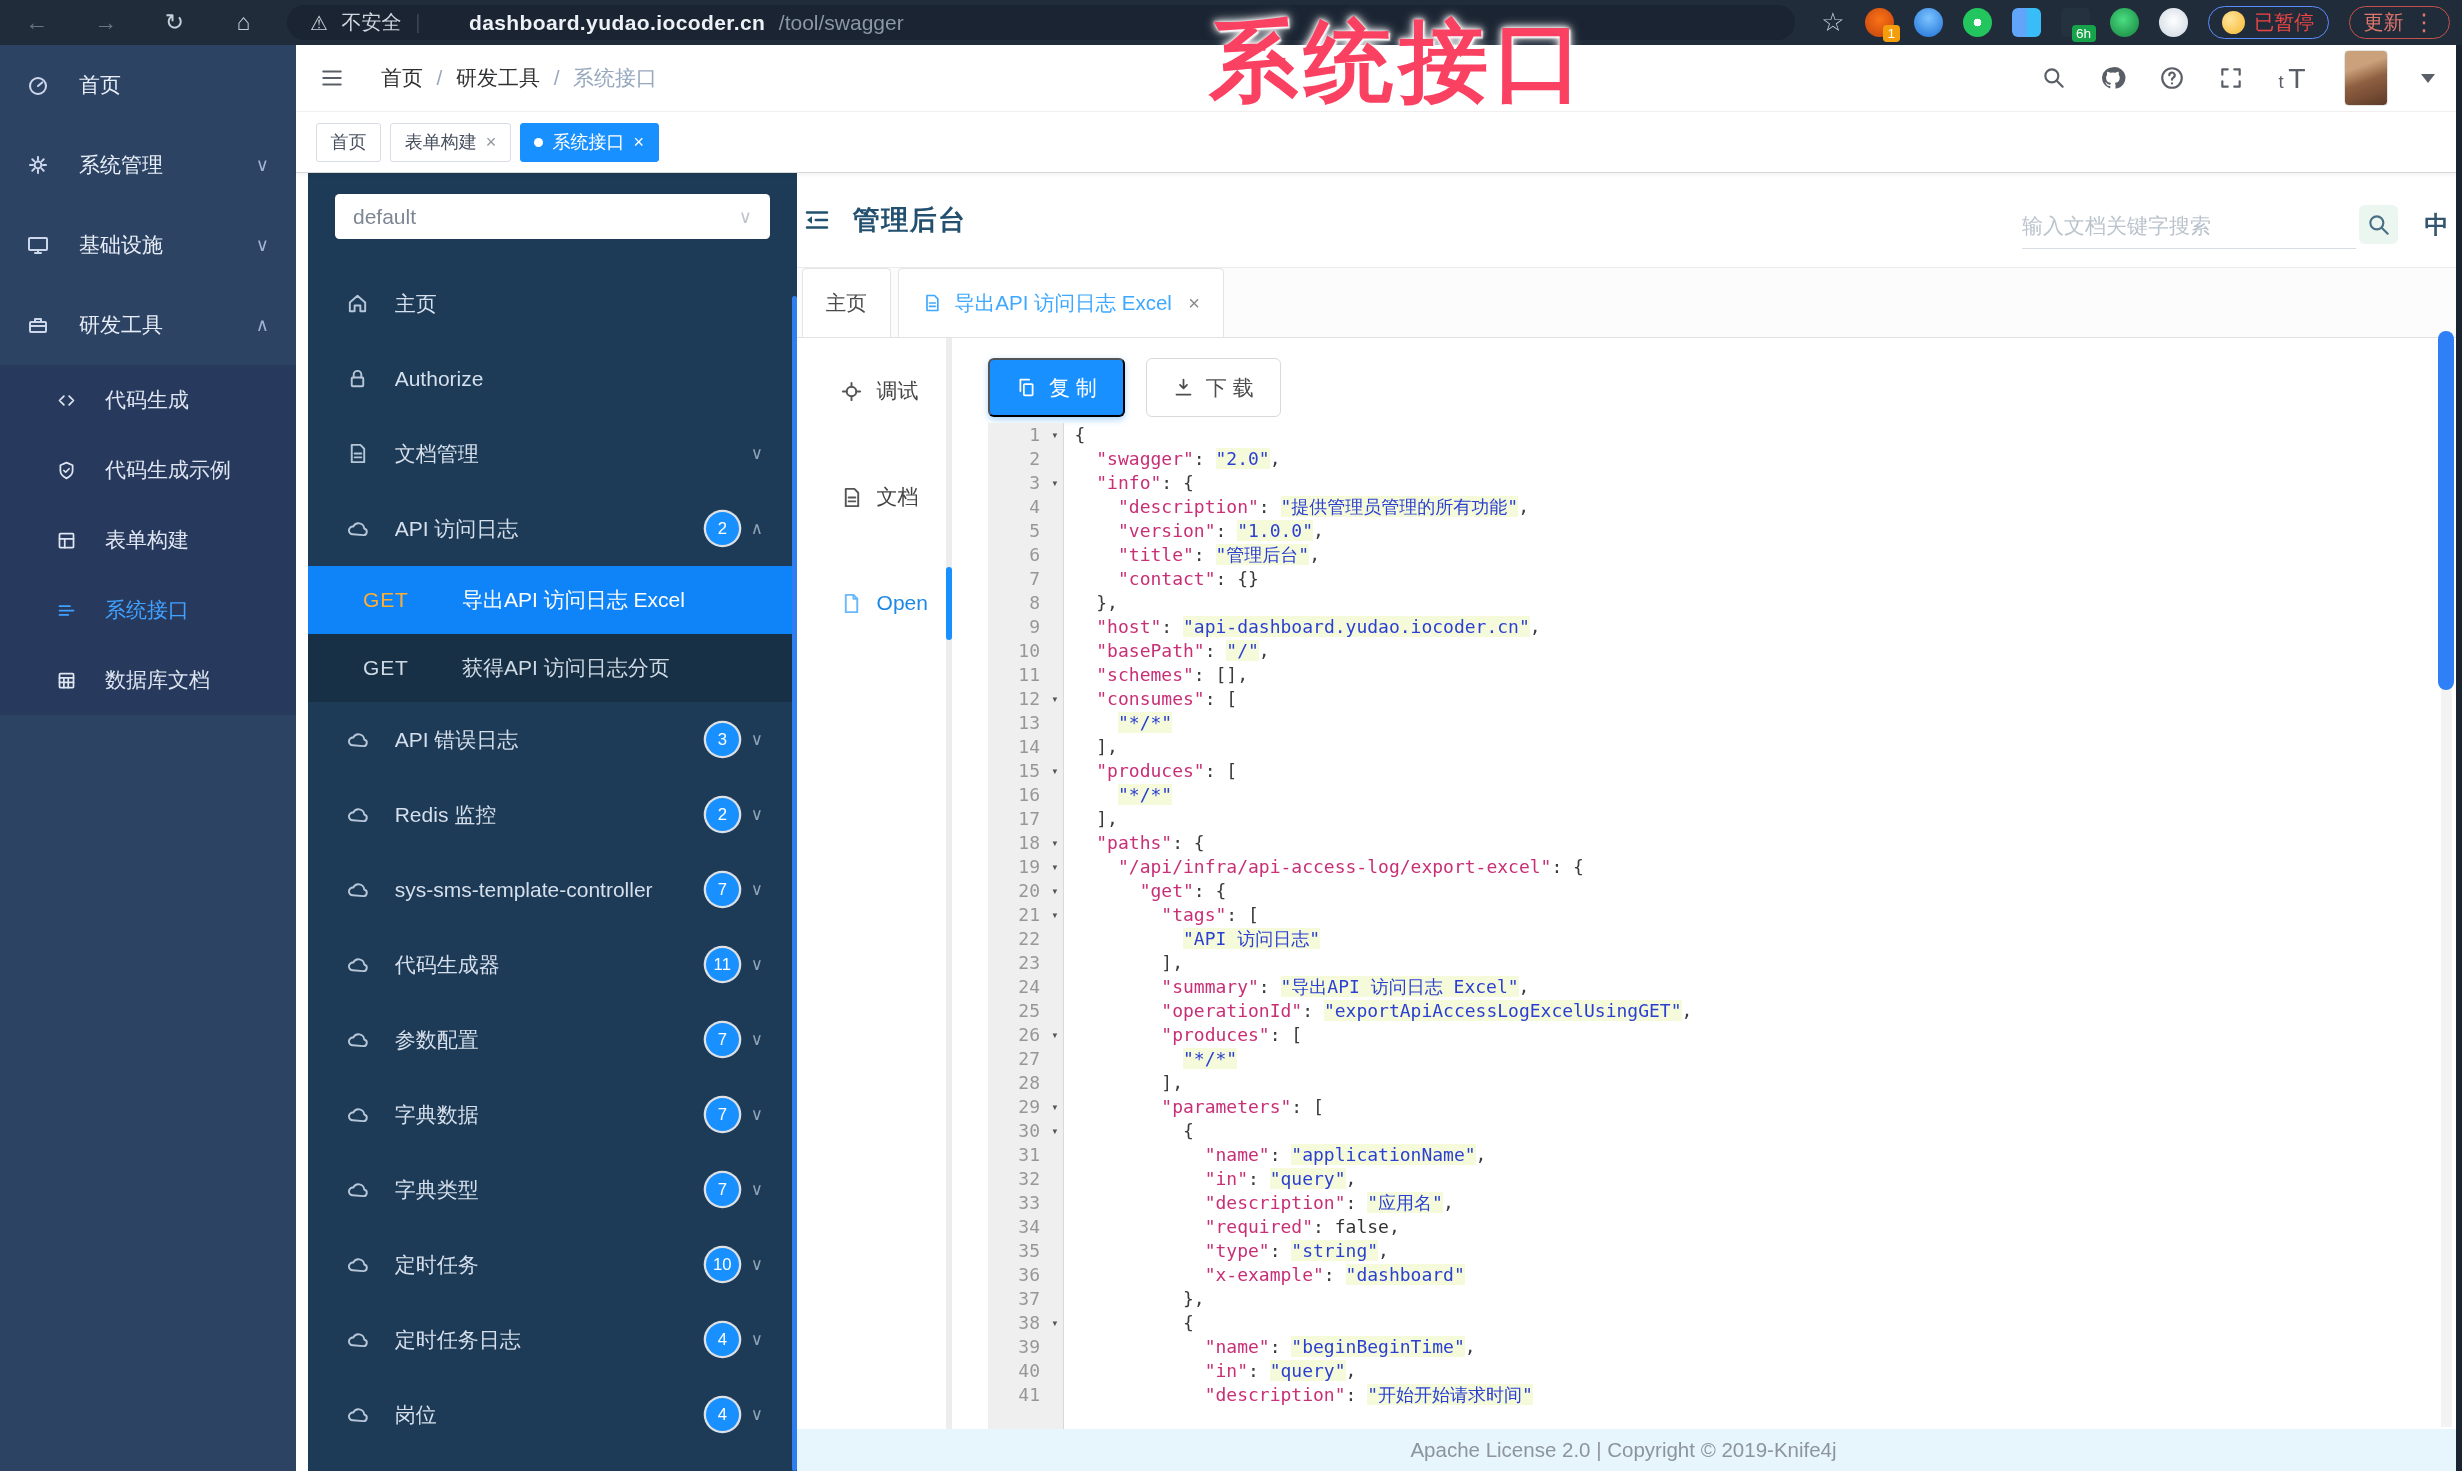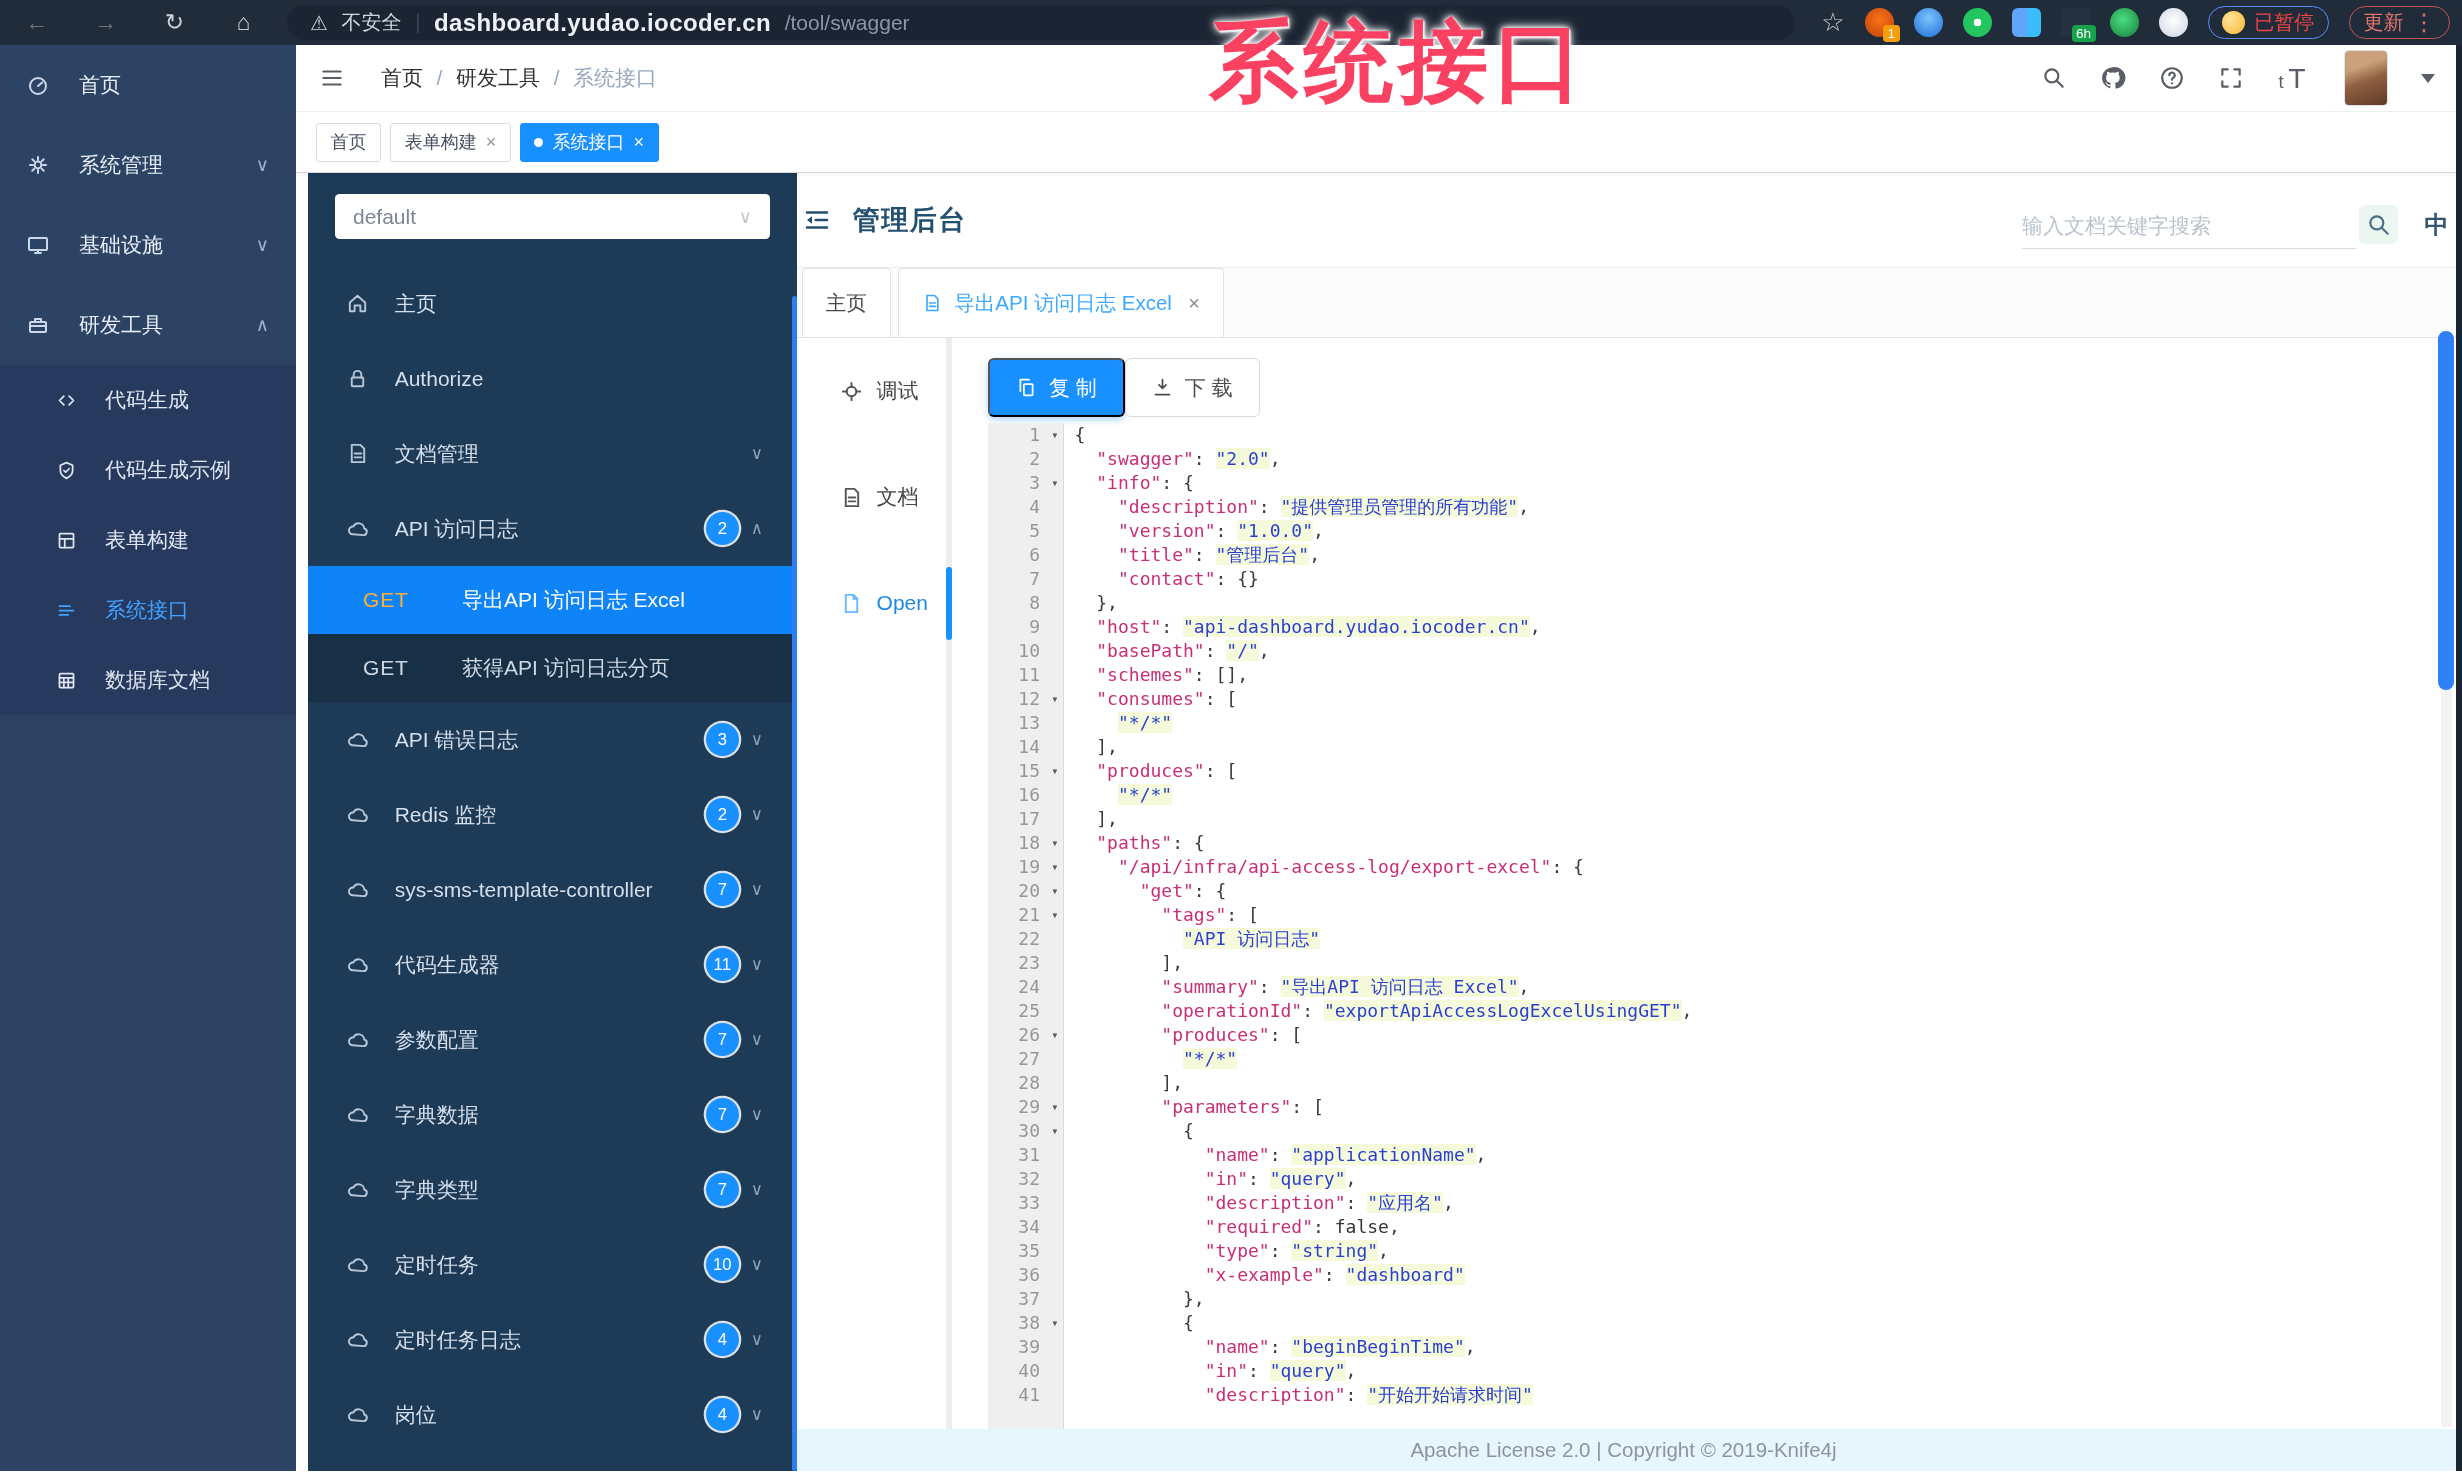--- a/index.html
+++ b/index.html
@@ -13,21 +13,21 @@
   #chrome { position:absolute; left:0; top:0; width:2462px; height:45px; background:#212c3b;
             display:flex; align-items:center; padding:0 12px 0 23px; z-index:60; }
   .chrome-nav { display:flex; align-items:center; gap:42px; color:#c7cfd9; font-size:23px; }
   .chrome-nav .dim { opacity:.45; }
   .chrome-ic { font-size:23px; width:27px; text-align:center; }
   #urlpill { flex:1; margin:0 26px 0 30px; height:35px; border-radius:18px; background:#1a2432;
              display:flex; align-items:center; padding:0 23px; gap:13.6px; min-width:0; }
   #urlpill .warn { color:#cfd6df; font-size:20px; }
   #urlpill .sec { color:#cfd6df; font-size:20px; }
   #urlpill .sep { color:#3a4656; font-size:20px; }
-  #urlpill .host { color:#eef2f7; font-size:24px; letter-spacing:0.4px; font-weight:700;}
+  #urlpill .host { color:#eef2f7; font-size:21px; letter-spacing:0.4px; font-weight:700;margin-left:35px;}
   #urlpill .path { color:#8b97a6; font-size:21px; }
   .chrome-right { display:flex; align-items:center; gap:20px; }
   .star { color:#c7cfd9; font-size:26px; }
   .ext { width:29px; height:29px; border-radius:50%; position:relative; }
   .ext .mini-badge { position:absolute; right:-6px; bottom:-4.5px; background:#f59e0b; color:#fff;
         font-size:13.6px; border-radius:3.8px; padding:0.8px 4.5px; line-height:15px; }
   .ext .mini-badge.green { background:#16a34a; }
   .pill { height:33px; border-radius:18px; display:flex; align-items:center; gap:9px;
           padding:0 13.6px; font-size:20px; }
   .pill.paused { border:1.5px solid #5b8cff; color:#ef4444; }
@@ -125,21 +125,21 @@
   .dtab .x { color:#8a8a8a; font-size:20px; margin-left:4.5px; }
   #doc-body { position:absolute; top:165px; left:0; right:0; bottom:0; display:flex; }
   #mini-nav { width:161px; position:relative; }
   .mini-item { height:106px; display:flex; align-items:center; padding-left:55px; gap:13.6px; font-size:21px; color:#444; position:relative;}
   .mini-item .ic { font-size:23px; display:flex; color:#555; }
   .mini-item.active { color:#1e88e5; }
   .mini-item.active .ic { color:#69b7ff; }
   .mini-item.active .ind { position:absolute; right:-6px; top:16.7px; width:6px; height:73px; background:#1890ff; border-radius:3px; z-index:3;}
   #vdiv { width:6px; background:#ededed; }
   #doc-content { flex:1; position:relative; padding-top:20px; overflow:hidden; }
-  #toolbar { display:flex; padding-left:36px; }
+  #toolbar { display:flex; gap:21px; padding-left:36px; }
   .btn { height:59px; border-radius:6px; display:flex; align-items:center; justify-content:center; gap:12px;
          font-size:21px; padding:0 26px; }
   .btn.primary { background:#1890ff; color:#fff; box-shadow:0 2.3px 6px rgba(24,144,255,.35); }
   .btn.plain { background:#fff; color:#4d4d4d; border:0.8px solid #d9d9d9; }
   .btn .bic { font-size:21px; display:flex; }
 
   
   #editor { margin-top:6px; margin-left:36px; display:flex; height:1054px; overflow:hidden;
             font-family:"DejaVu Sans Mono", monospace; font-size:18px; line-height:24px; }
   #code-gutter { width:76px; background:#efefef; border-right:0.8px solid #d9d9d9; color:#979797; }

